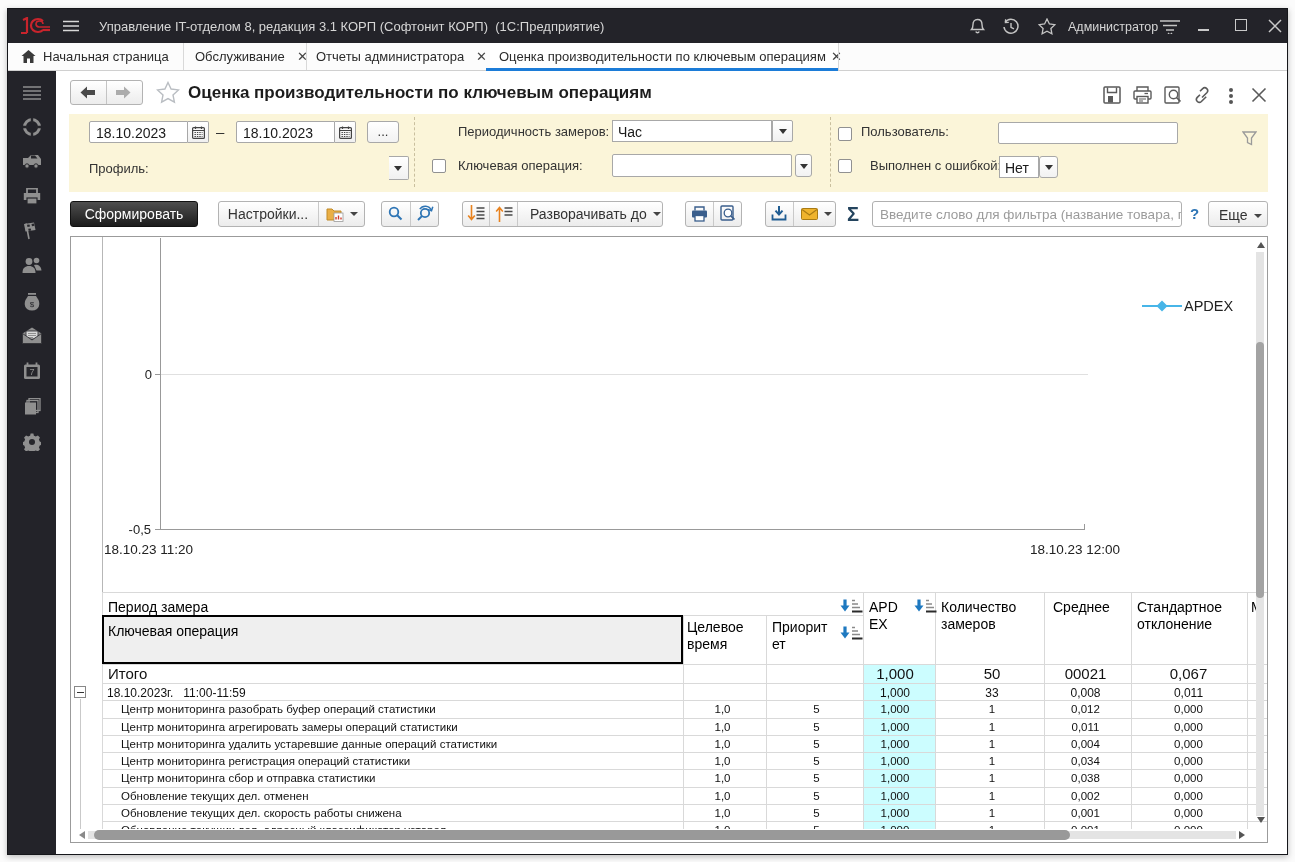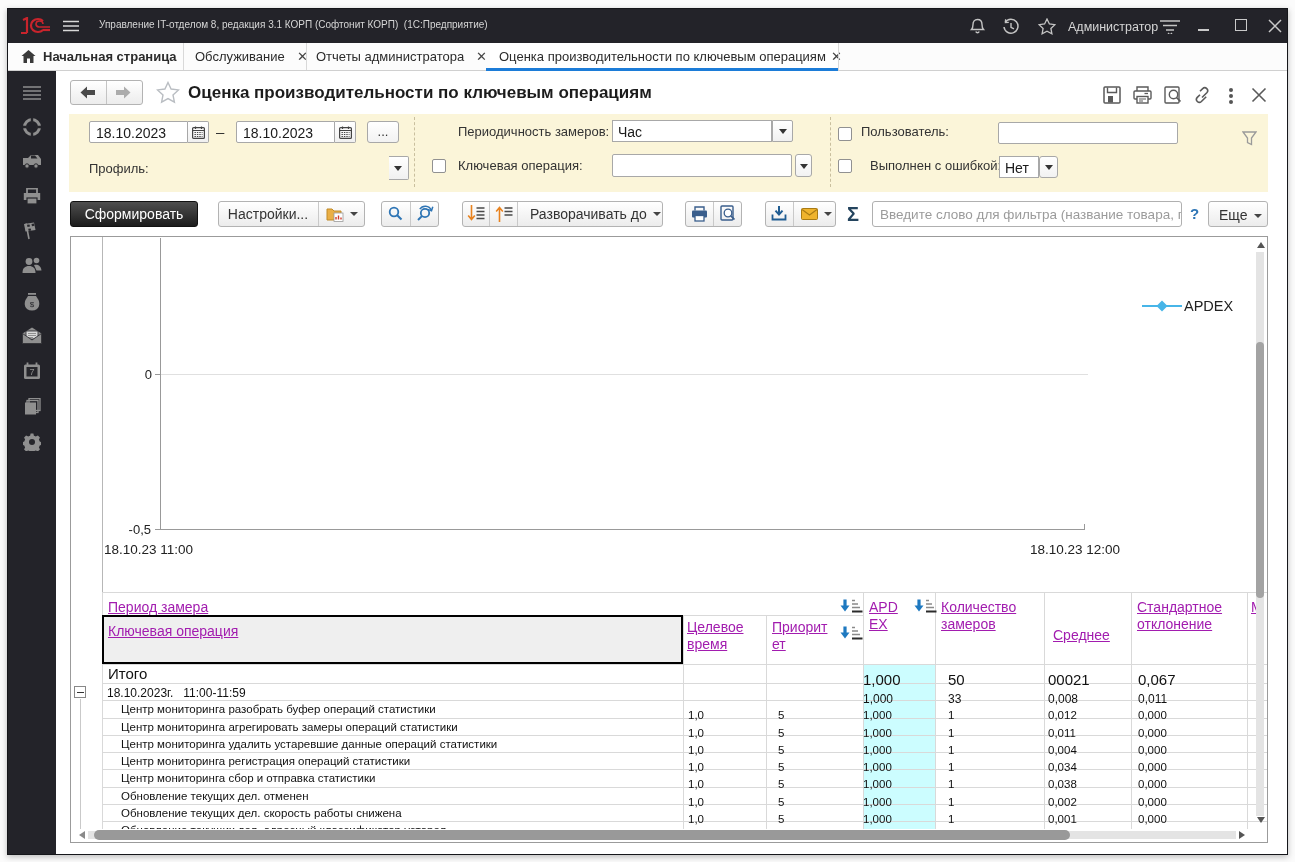--- a/index.html
+++ b/index.html
@@ -4,31 +4,31 @@
 <style>
 * { margin:0; padding:0; box-sizing:border-box; }
 body { font-family:"Liberation Sans", sans-serif; background:#fafafa; }
 #app { position:relative; width:1295px; height:862px; overflow:hidden; background:#fbfbfb; }
 .abs { position:absolute; }
 #win { left:7px; top:8px; width:1281px; height:847px; background:#fff; border:1px solid #15161a; box-shadow:0 2px 6px rgba(0,0,0,.25); }
 
 #titlebar { left:0; top:0; width:1279px; height:34px; background:#232329; }
 #tabbar { left:0; top:34px; width:1279px; height:28px; background:#fcfcfc; border-bottom:1px solid #d0d0d0; }
 #sidebar { left:0; top:62px; width:48px; height:783px; background:#232329; }
-.tbtext { color:#d6d6d6; font-size:10px; }
+.tbtext { color:#d6d6d6; font-size:13px; }
 .tab-sep { width:1px; height:27px; background:#d9d9d9; top:0; }
 .tab-label { font-size:13px; color:#2b2b2b; top:6px; white-space:nowrap; }
 .tab-x { font-size:13px; color:#444; top:6px; }
 .btn { background:linear-gradient(#ffffff,#ececec); border:1px solid #b3b3b3; border-radius:3px; }
 .ybtn { background:linear-gradient(#ffffff,#f2f2f2); border:1px solid #a8a8a8; border-radius:3px; }
 input, .inp { border:1px solid #a8a8a8; background:#fff; font-family:"Liberation Sans",sans-serif; }
 .lbl { font-size:13px; color:#333; white-space:nowrap; }
-.nums { text-align:left;margin-top:6px; }
+.nums { text-align:center; }
 .gl { background:#d9d9d9; }
-.ht { font-size:14px; color:#a21caf; line-height:17px; white-space:nowrap;text-decoration:underline; }
+.ht { font-size:14px; color:#000000; line-height:17px; white-space:nowrap; }
 .dr { font-size:12px; color:#111; white-space:nowrap; }
 .det { font-size:11.5px; color:#111; white-space:nowrap; }
 svg { display:block; }
 </style>
 </head>
 <body>
 <div id="app">
   <div class="abs" id="win">
     <div class="abs" id="titlebar">
       <svg class="abs" style="left:13px;top:8px" width="30" height="19" viewBox="0 0 30 19">
@@ -61,21 +61,21 @@
       <div class="abs" style="left:1190px;top:20px;width:11px;height:2px;background:#c9c9c9;"></div>
       <div class="abs" style="left:1227px;top:10px;width:12px;height:12px;border:1.5px solid #c9c9c9;"></div>
       <svg class="abs" style="left:1260px;top:10px" width="14" height="14" viewBox="0 0 14 14">
         <path d="M1 1 L13 13 M13 1 L1 13" stroke="#c9c9c9" stroke-width="1.5"></path>
       </svg>
     </div>
     <div class="abs" id="tabbar">
       <svg class="abs" style="left:13px;top:6px" width="15" height="15" viewBox="0 0 15 15">
         <path d="M7.5 1 L14.5 7 L12.5 7 L12.5 14 L9 14 L9 9.5 L6 9.5 L6 14 L2.5 14 L2.5 7 L0.5 7 Z" fill="#3a3a3a"></path>
       </svg>
-      <div class="abs tab-label" style="left:35px;font-weight:bold;">Начальная страница</div>
+      <div class="abs tab-label" style="left:35px;">Начальная страница</div>
       <div class="abs tab-sep" style="left:175px;"></div>
       <div class="abs tab-label" style="left:187px;">Обслуживание</div>
       <div class="abs tab-x" style="left:289px;">✕</div>
       <div class="abs tab-sep" style="left:298px;"></div>
       <div class="abs tab-label" style="left:308px;">Отчеты администратора</div>
       <div class="abs tab-x" style="left:468px;">✕</div>
       <div class="abs tab-sep" style="left:482px;"></div>
       <div class="abs" style="left:482px;top:0;width:348px;height:27px;background:#fff;"></div>
       <div class="abs tab-label" style="left:491px;">Оценка производительности по ключевым операциям</div>
       <div class="abs tab-x" style="left:823px;">✕</div>
@@ -296,21 +296,21 @@
     <div class="abs" id="report" style="left:62px;top:227px;width:1198px;height:607px;border:1px solid #9b9b9b;"></div>
     <div class="abs" id="chart" style="left:0;top:0;">
       <div class="abs" style="left:94px;top:228px;width:1px;height:355px;background:#b7b7b7;"></div>
       <div class="abs" style="left:152px;top:229px;width:1px;height:292px;background:#999;"></div>
       <div class="abs" style="left:147px;top:365px;width:5px;height:1px;background:#999;"></div>
       <div class="abs" style="left:153px;top:365px;width:927px;height:1px;background:#e0e0e0;"></div>
       <div class="abs" style="left:147px;top:520px;width:930px;height:1px;background:#999;"></div>
       <div class="abs" style="left:1076px;top:515px;width:1px;height:6px;background:#999;"></div>
       <div class="abs" style="left:104px;top:358px;width:40px;height:15px;font-size:13px;color:#222;text-align:right;">0</div>
       <div class="abs" style="left:103px;top:513px;width:40px;height:15px;font-size:13px;color:#222;text-align:right;">-0,5</div>
-      <div class="abs" style="left:96px;top:533px;font-size:13.5px;color:#222;white-space:nowrap;">18.10.23 11:00</div>
+      <div class="abs" style="left:96px;top:533px;font-size:13.5px;color:#222;white-space:nowrap;">18.10.23 11:20</div>
       <div class="abs" style="left:1022px;top:533px;font-size:13.5px;color:#222;white-space:nowrap;">18.10.23 12:00</div>
       <div class="abs" style="left:1134px;top:295.5px;width:40px;height:2.5px;background:#47b5e8;"></div>
       <svg class="abs" style="left:1148px;top:291px" width="12" height="12" viewBox="0 0 12 12">
         <path d="M6 0.5 L11.5 6 L6 11.5 L0.5 6 Z" fill="#47b5e8"></path>
       </svg>
       <div class="abs" style="left:1176px;top:289px;font-size:14.5px;color:#222;">APDEX</div>
     </div>
     <div class="abs" id="table" style="left:0;top:0;">
 
       <div class="abs" style="left:855px;top:655px;width:72px;height:165px;background:#ccfdff;"></div>
@@ -348,21 +348,21 @@
       </svg>
       <div class="abs ht" style="left:861px;top:590px;">APD</div>
       <svg class="abs" style="left:906px;top:590px" width="23" height="15" viewBox="0 0 23 15">
         <rect x="3.4" y="0.5" width="3.2" height="7" fill="#1e79c0"></rect>
         <path d="M0.5 6.5 H9.5 L5 12.5 Z" fill="#1e79c0"></path>
         <path d="M12 1.5 H15 M12 5 H18 M12 8.5 H20" stroke="#8a8a8a" stroke-width="1.6"></path>
         <path d="M12 12.5 H22.5" stroke="#2b2b2b" stroke-width="2"></path>
       </svg>
       <div class="abs ht" style="left:861px;top:607px;">EX</div>
       <div class="abs ht" style="left:933px;top:590px;">Количество<br>замеров</div>
-      <div class="abs ht" style="left:1045px;top:590px;margin-top:28px;">Среднее</div>
+      <div class="abs ht" style="left:1045px;top:590px;">Среднее</div>
       <div class="abs ht" style="left:1129px;top:590px;">Стандартное<br>отклонение</div>
       <div class="abs ht" style="left:1243px;top:590px;width:8px;overflow:hidden;">Минимум</div>
       <div class="abs ht" style="left:100px;top:614px;">Ключевая операция</div>
       <div class="abs ht" style="left:679px;top:610px;">Целевое<br>время</div>
       <div class="abs ht" style="left:764px;top:610px;">Приорит<br>ет</div>
       <svg class="abs" style="left:832px;top:617px" width="23" height="15" viewBox="0 0 23 15">
         <rect x="3.4" y="0.5" width="3.2" height="7" fill="#1e79c0"></rect>
         <path d="M0.5 6.5 H9.5 L5 12.5 Z" fill="#1e79c0"></path>
         <path d="M12 1.5 H15 M12 5 H18 M12 8.5 H20" stroke="#8a8a8a" stroke-width="1.6"></path>
         <path d="M12 12.5 H22.5" stroke="#2b2b2b" stroke-width="2"></path>

